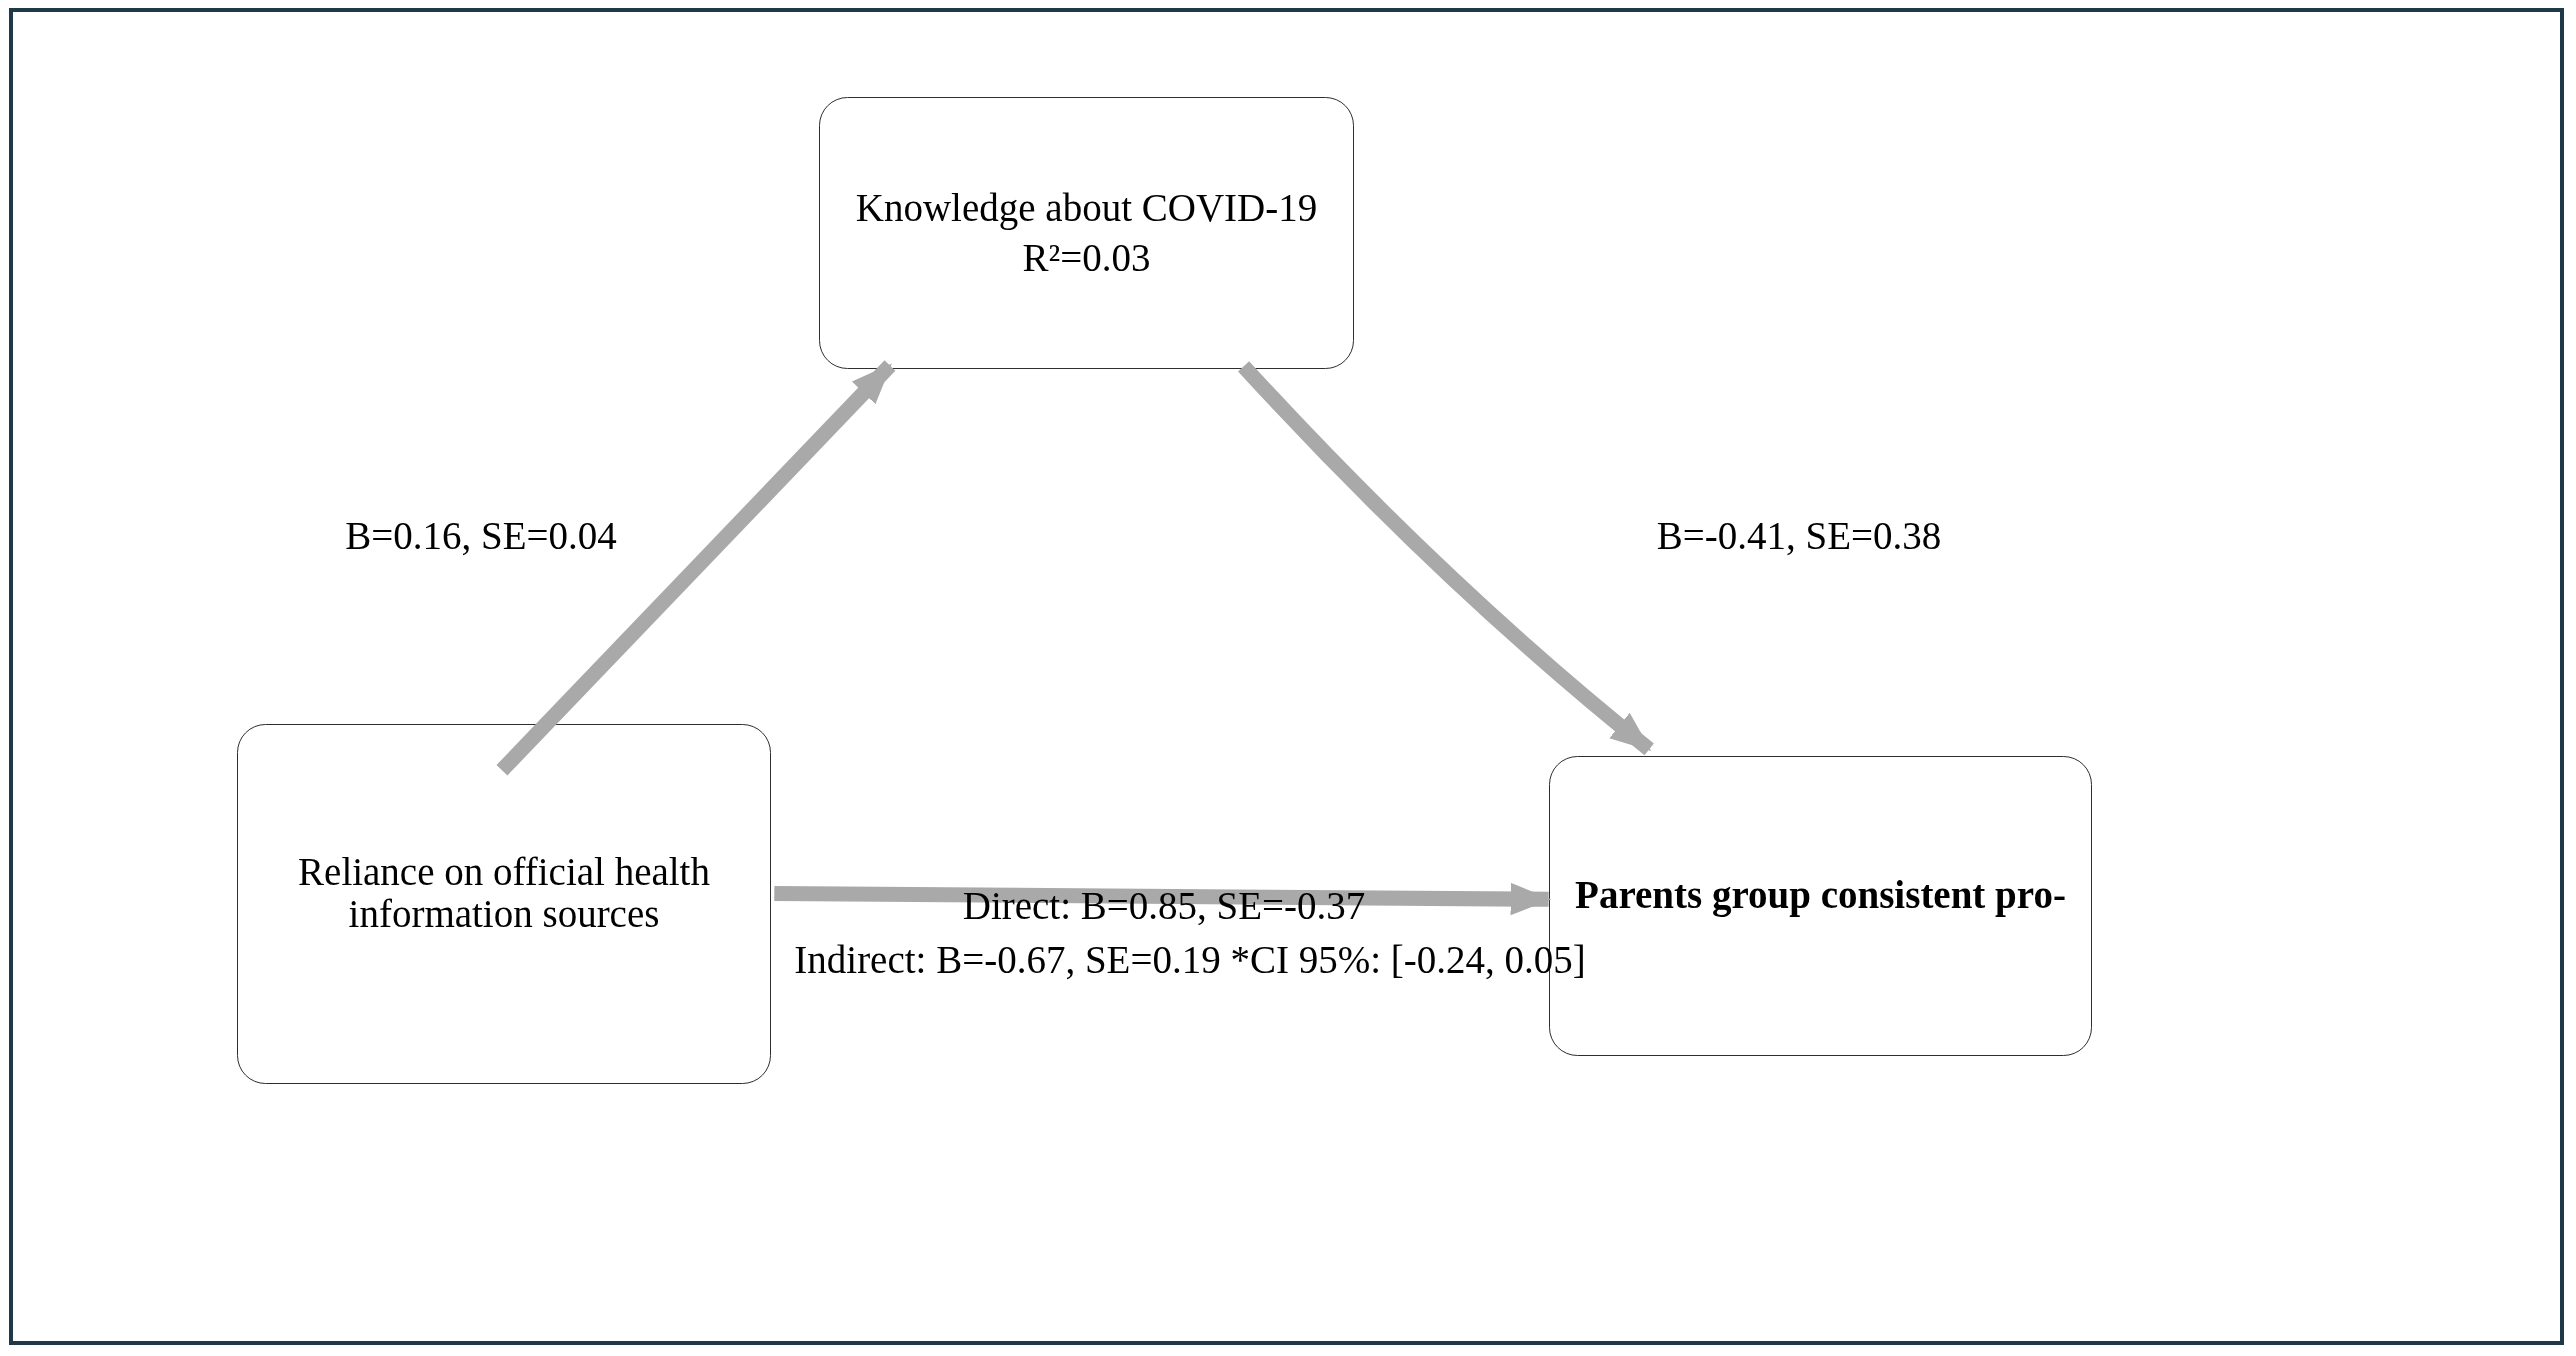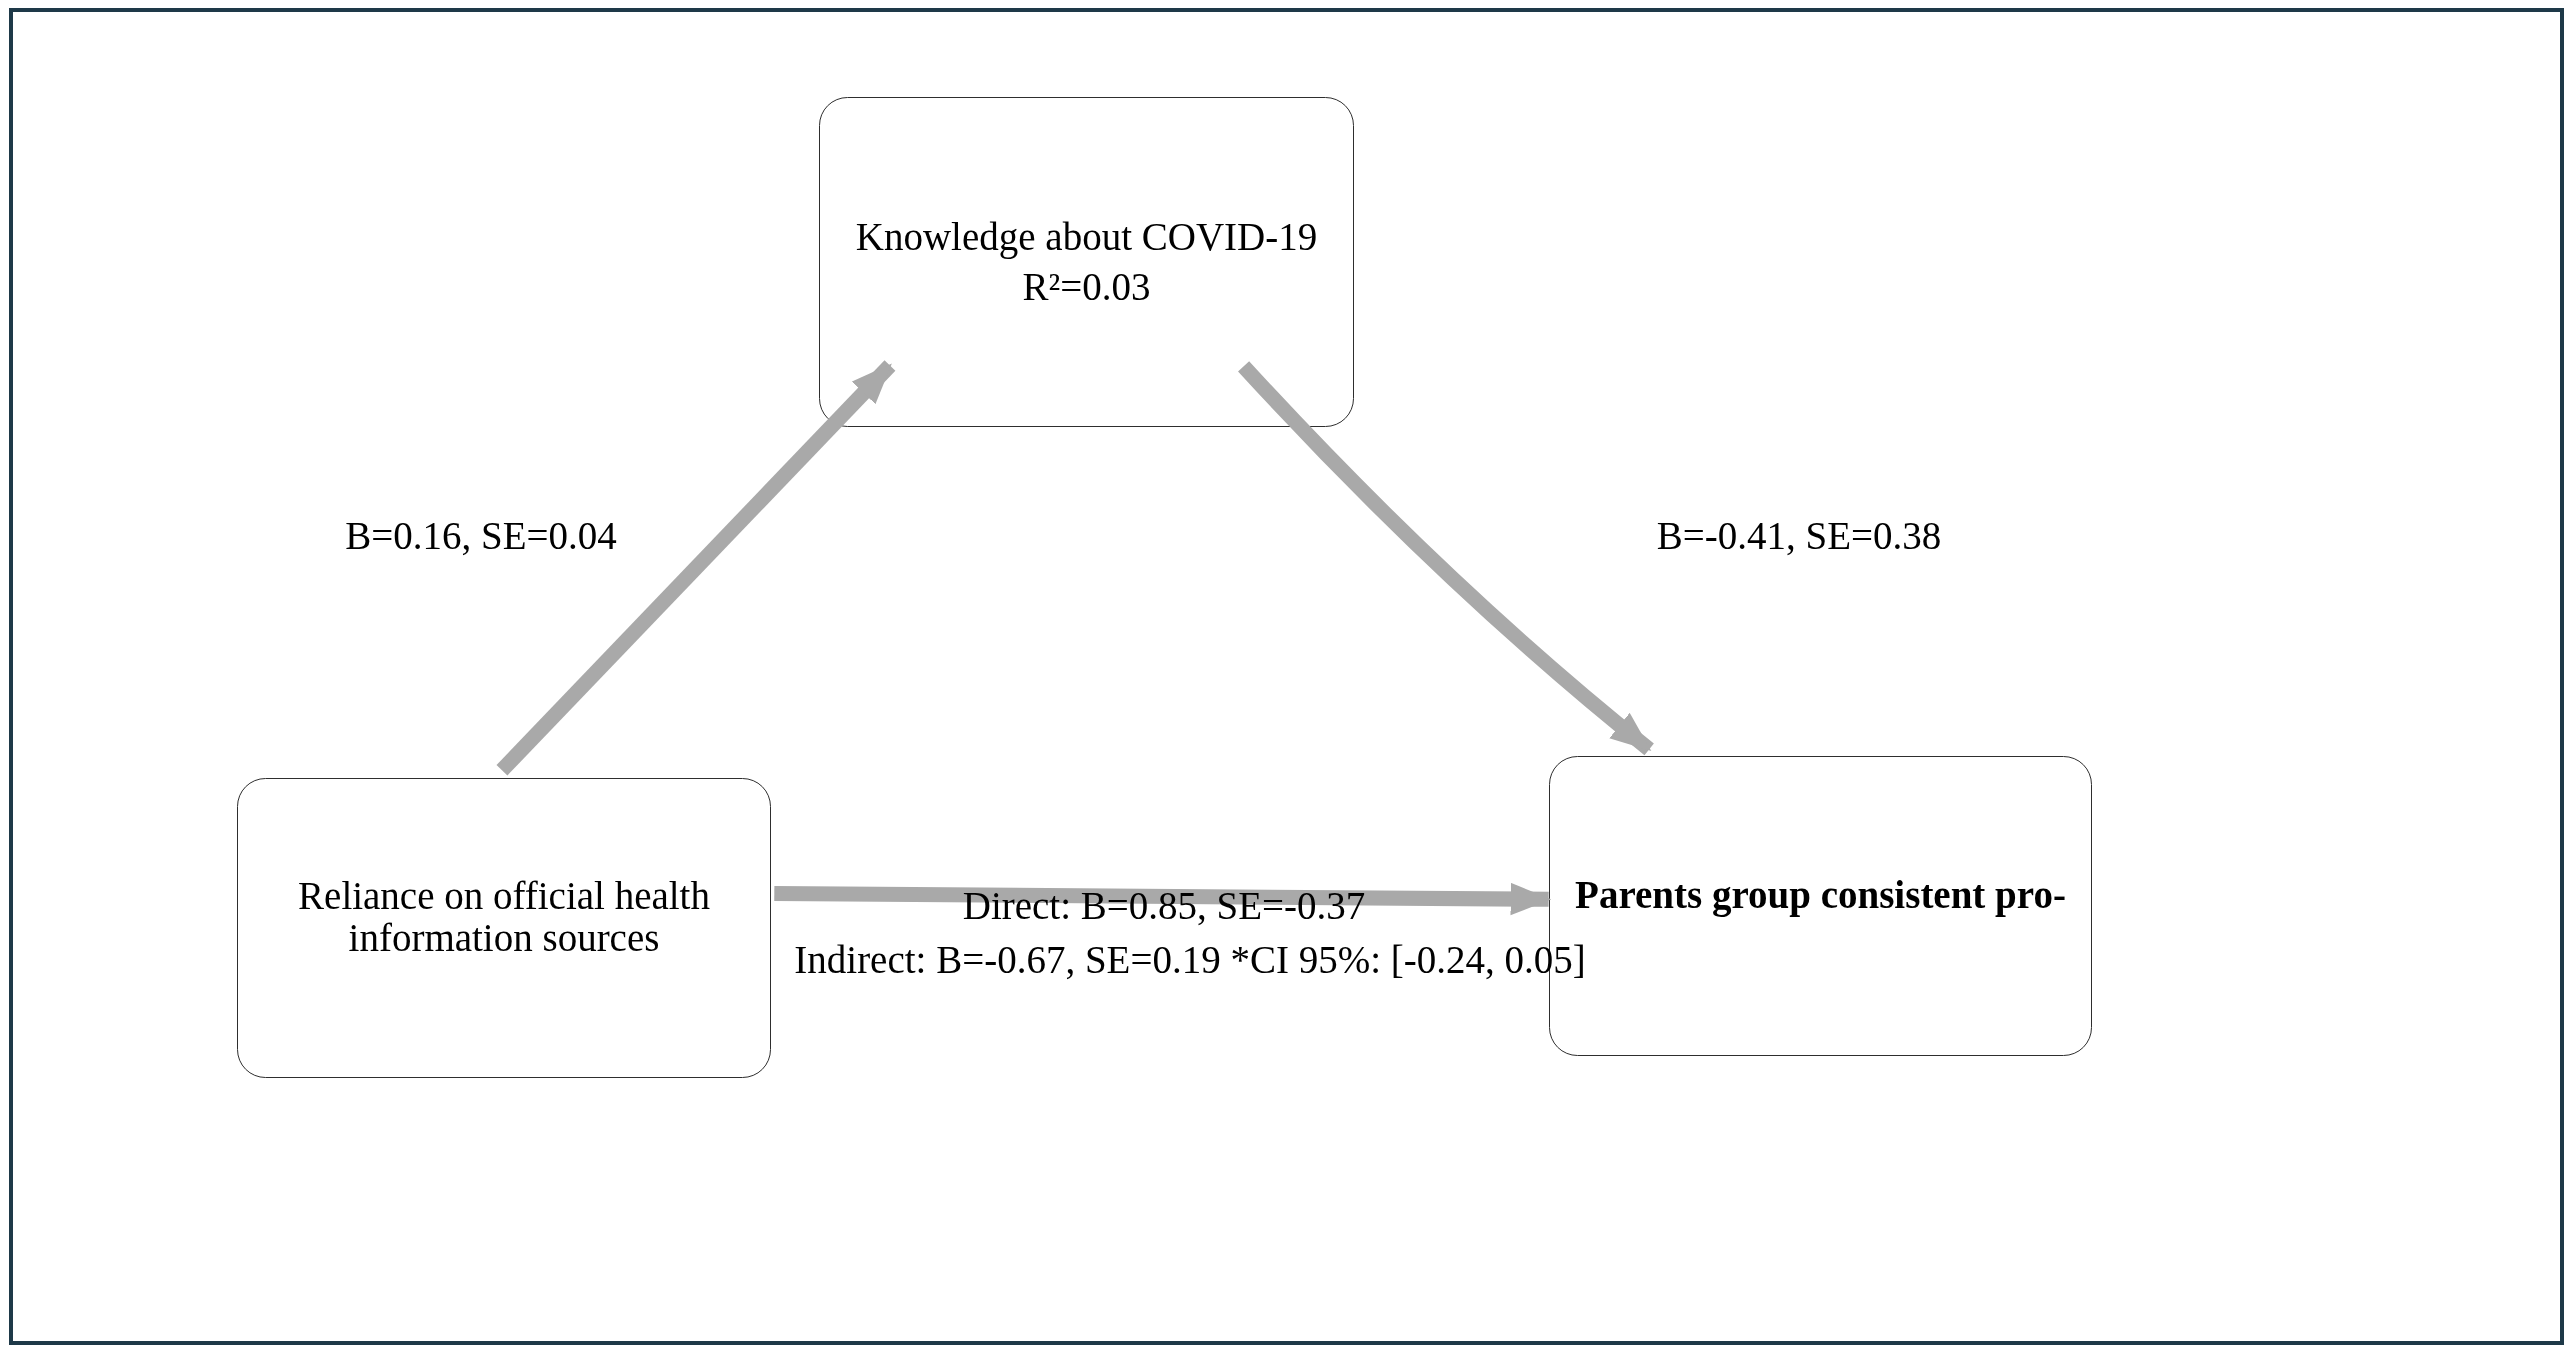--- a/index.html
+++ b/index.html
@@ -36,26 +36,26 @@
     flex-direction: column;
     align-items: center;
     justify-content: center;
     text-align: center;
     font-size: 39px;
     z-index: 1;
   }
   .node .bline { white-space: nowrap; }
   #mediator-box {
     left: 819px; top: 97px;
-    width: 535px; height: 330px;
+    width: 535px; height: 272px;
     line-height: 50px;
   }
   #predictor-box {
-    left: 237px; top: 778px;
-    width: 534px; height: 300px;
+    left: 237px; top: 724px;
+    width: 534px; height: 360px;
     line-height: 42px;
     padding-bottom: 22px;
   }
   #outcome-box {
     left: 1549px; top: 756px;
     width: 543px; height: 300px;
     line-height: 42px;
     padding-bottom: 22px;
     font-weight: bold;
   }

